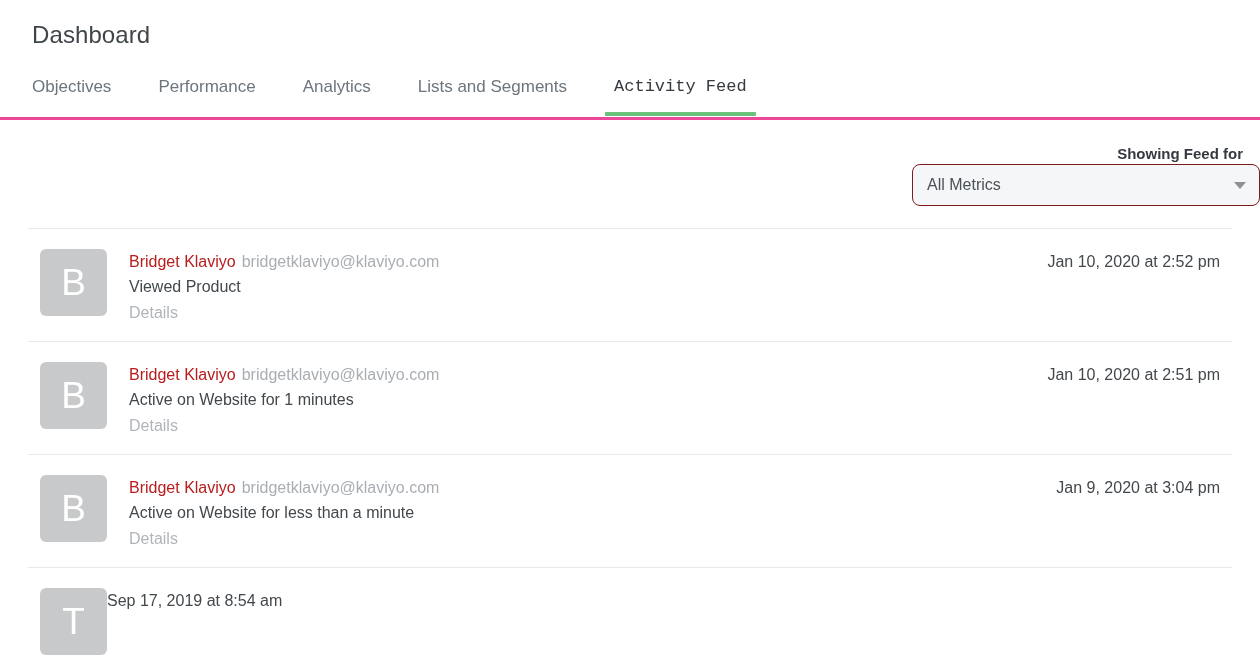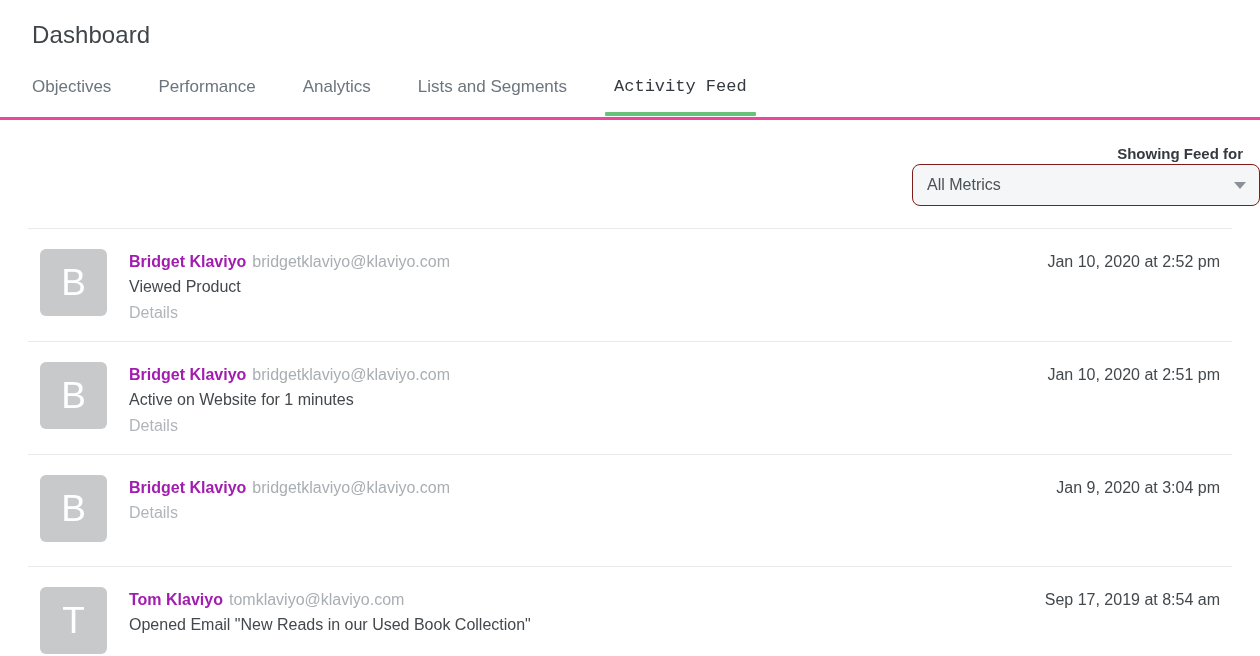--- a/index.html
+++ b/index.html
@@ -146,22 +146,22 @@
     padding-left: 22px;
     padding-top: 5px;
     min-width: 0;
   }
   .row-identity {
     font-size: 16px;
     line-height: 24px;
     white-space: nowrap;
   }
   .person-name {
-    font-weight: bold;
-    color: #a21caf;
+    font-weight: normal;
+    color: #b91c1c;
   }
   .person-email {
     color: #a9aeb3;
     margin-left: 6px;
     font-weight: 400;
   }
   .row-action {
     font-size: 16px;
     line-height: 26px;
     color: #43484c;
@@ -216,24 +216,20 @@
       <div class="row-body"><div class="row-identity"><span class="person-name">Bridget Klaviyo</span><span class="person-email">bridgetklaviyo@klaviyo.com</span></div><div class="row-action">Viewed Product</div><a class="row-details">Details</a></div>
       <div class="row-time">Jan 10, 2020 at 2:52 pm</div>
     </div>
     <div class="feed-row">
       <div class="avatar">B</div>
       <div class="row-body"><div class="row-identity"><span class="person-name">Bridget Klaviyo</span><span class="person-email">bridgetklaviyo@klaviyo.com</span></div><div class="row-action">Active on Website for 1 minutes</div><a class="row-details">Details</a></div>
       <div class="row-time">Jan 10, 2020 at 2:51 pm</div>
     </div>
     <div class="feed-row">
       <div class="avatar">B</div>
-      <div class="row-body"><div class="row-identity"><span class="person-name">Bridget Klaviyo</span><span class="person-email">bridgetklaviyo@klaviyo.com</span></div><a class="row-details">Details</a></div>
+      <div class="row-body"><div class="row-identity"><span class="person-name">Bridget Klaviyo</span><span class="person-email">bridgetklaviyo@klaviyo.com</span></div><div class="row-action">Active on Website for less than a minute</div><a class="row-details">Details</a></div>
       <div class="row-time">Jan 9, 2020 at 3:04 pm</div>
     </div>
     <div class="feed-row">
       <div class="avatar">T</div>
-      <div class="row-body">
-        <div class="row-identity"><span class="person-name">Tom Klaviyo</span><span class="person-email">tomklaviyo@klaviyo.com</span></div>
-        <div class="row-action">Opened Email "New Reads in our Used Book Collection"</div>
-      </div>
       <div class="row-time">Sep 17, 2019 at 8:54 am</div>
     </div>
   </div>
 
 </body></html>

